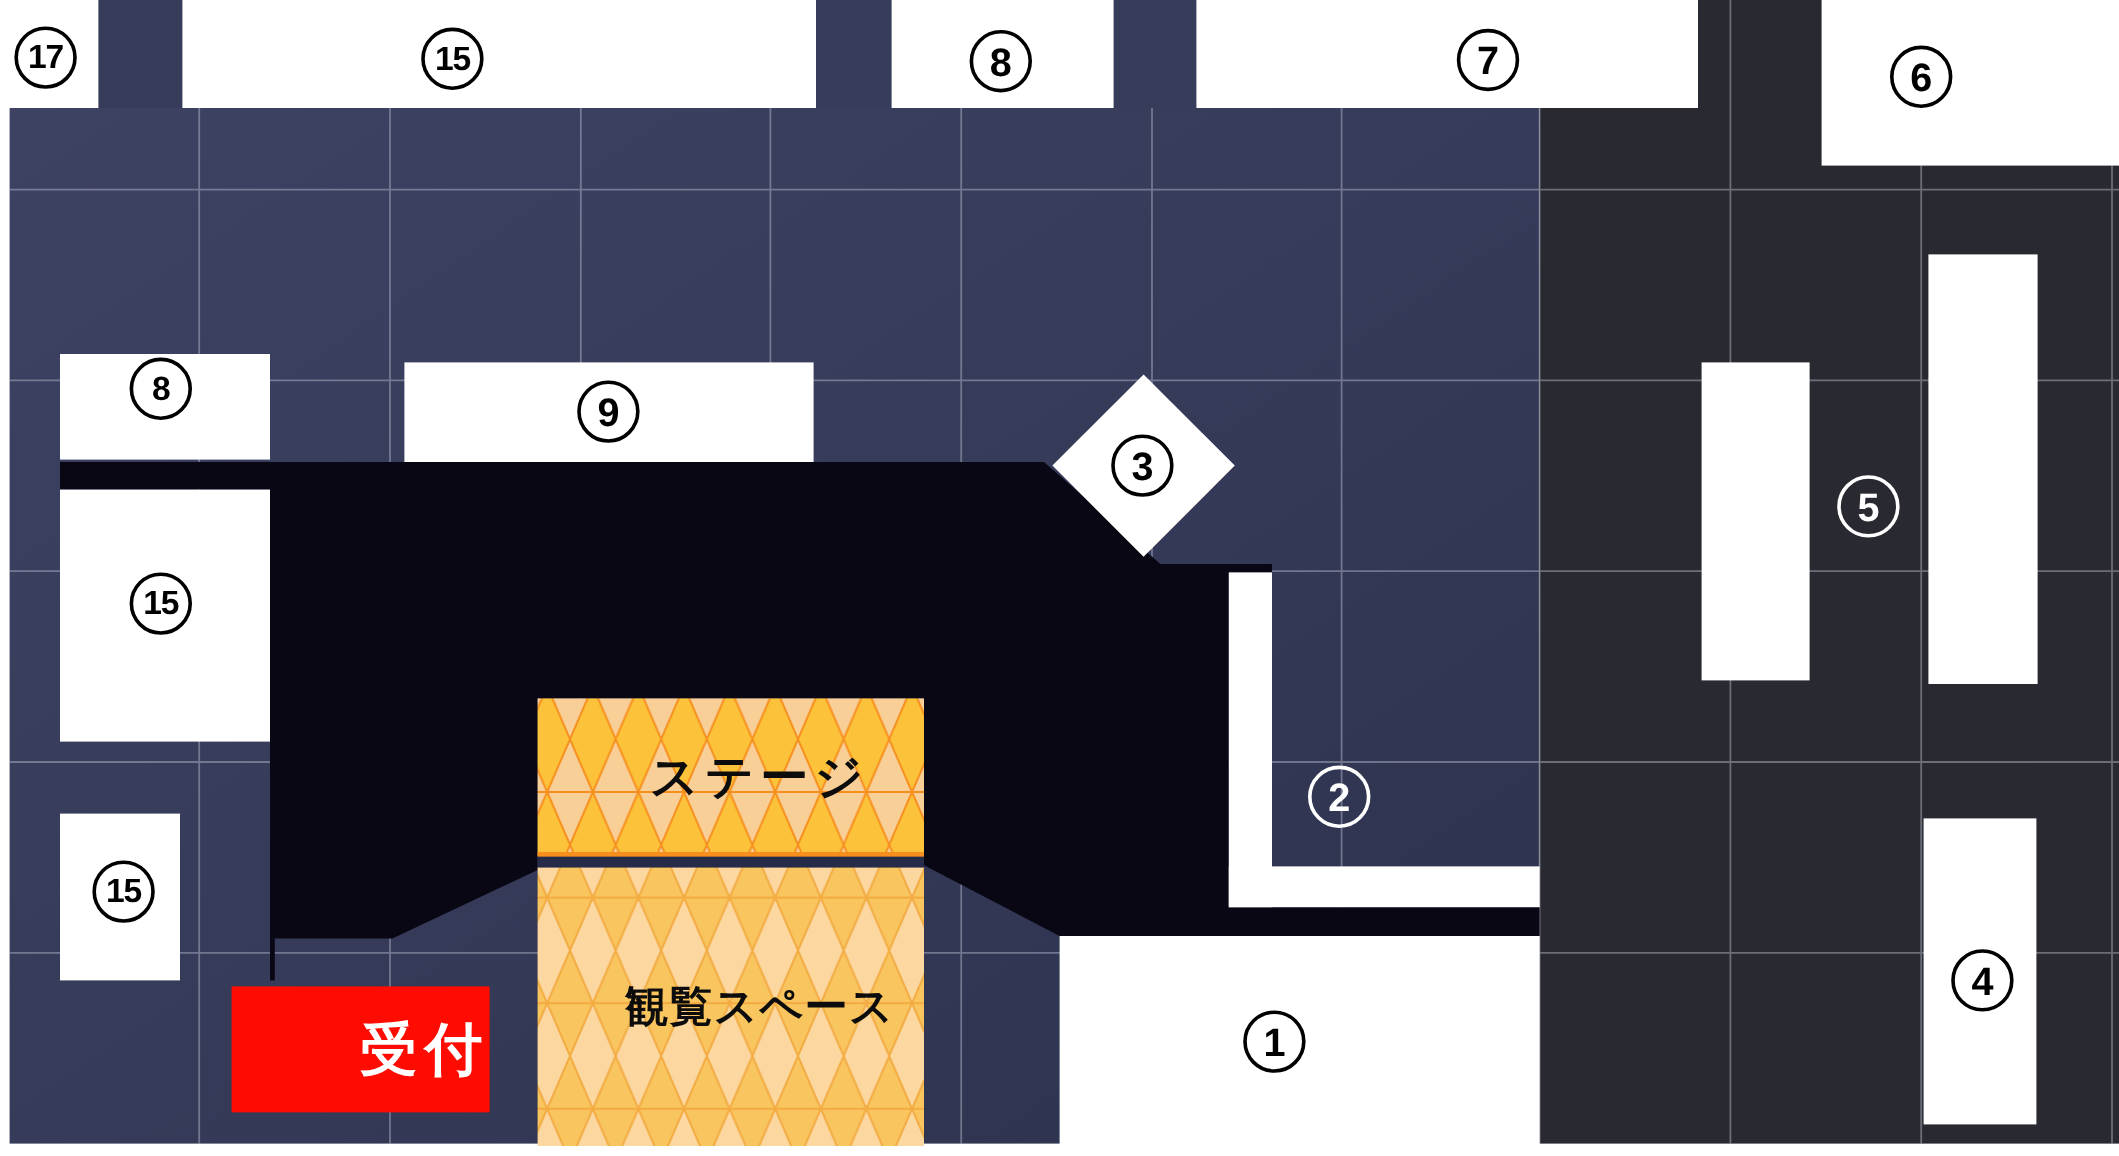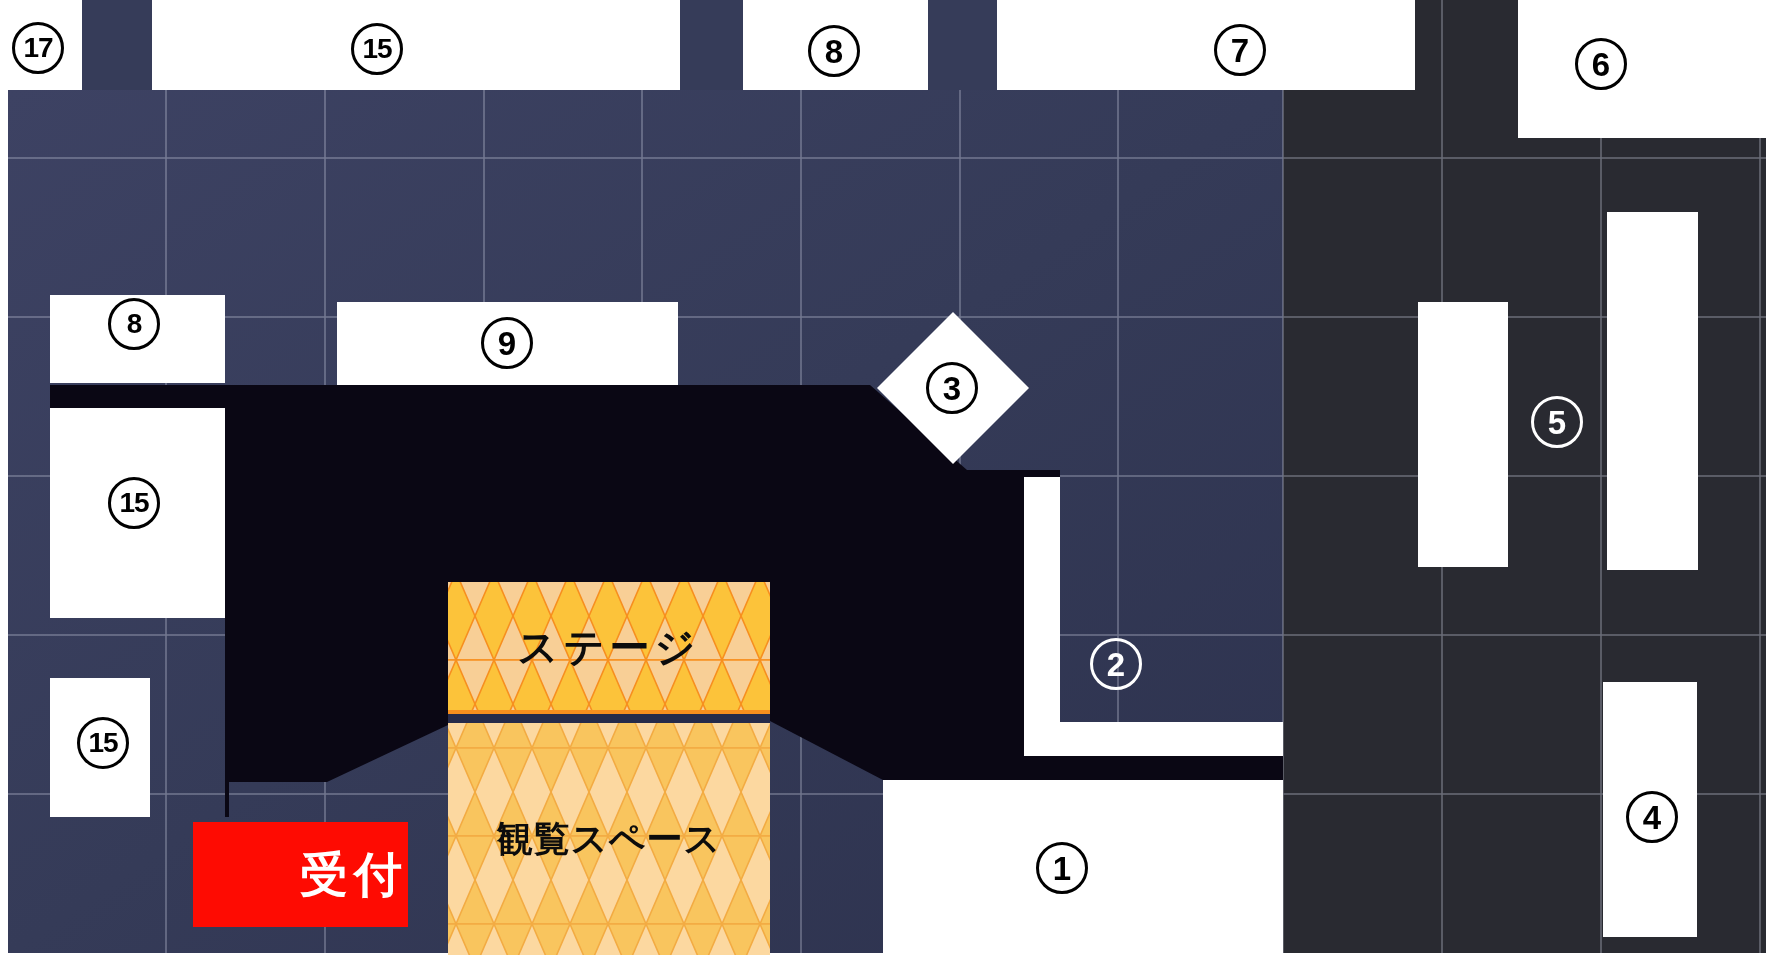--- a/index.html
+++ b/index.html
@@ -14,21 +14,21 @@
     position:absolute; width:52px; height:52px; border-radius:50%;
     box-sizing:border-box; display:flex; align-items:center; justify-content:center;
     font-weight:bold; line-height:1;
   }
   .badge.solid  { background:#ffffff; border:3px solid var(--badge-black,#000); color:var(--badge-black,#000); }
   .badge.outline{ background:transparent; border:3px solid var(--booth-white,#fff); color:var(--booth-white,#fff); }
   .badge.one  { font-size:33px; }
   .badge.two  { font-size:28px; letter-spacing:-1px; }
   .area-label {
     position:absolute; display:flex; align-items:center; justify-content:center;
-    color:#0c0c0c; font-weight:bold; text-align:center; pointer-events:none;
+    color:#0c0c0c; font-weight:bold; text-align:center; pointer-events:none;padding-left:24px;
   }
   .stage-label    { left:448px; top:582px; width:322px; height:131px; font-size:40px; letter-spacing:5px; }
   .audience-label { left:448px; top:723px; width:322px; height:232px; font-size:36px; letter-spacing:1px; }
   .reception {
     position:absolute; left:193px; top:822px; width:215px; height:105px;
     background:var(--reception-red,#fe0b02);
     display:flex; align-items:center; justify-content:flex-end;
   }
   .reception-label {
     color:#ffffff; font-weight:bold; font-size:48px; letter-spacing:6px;

